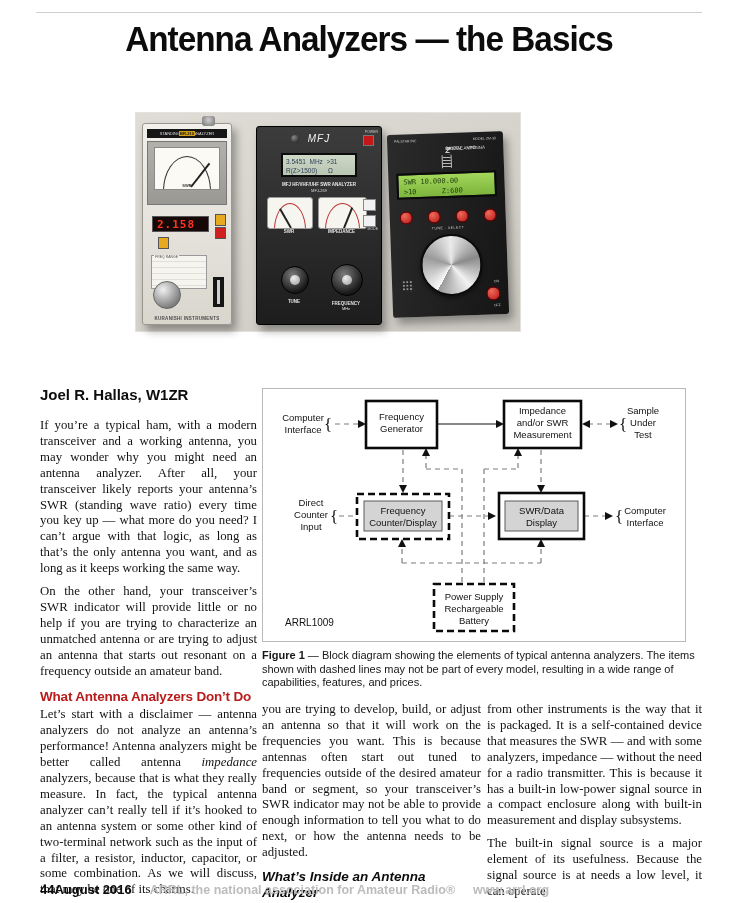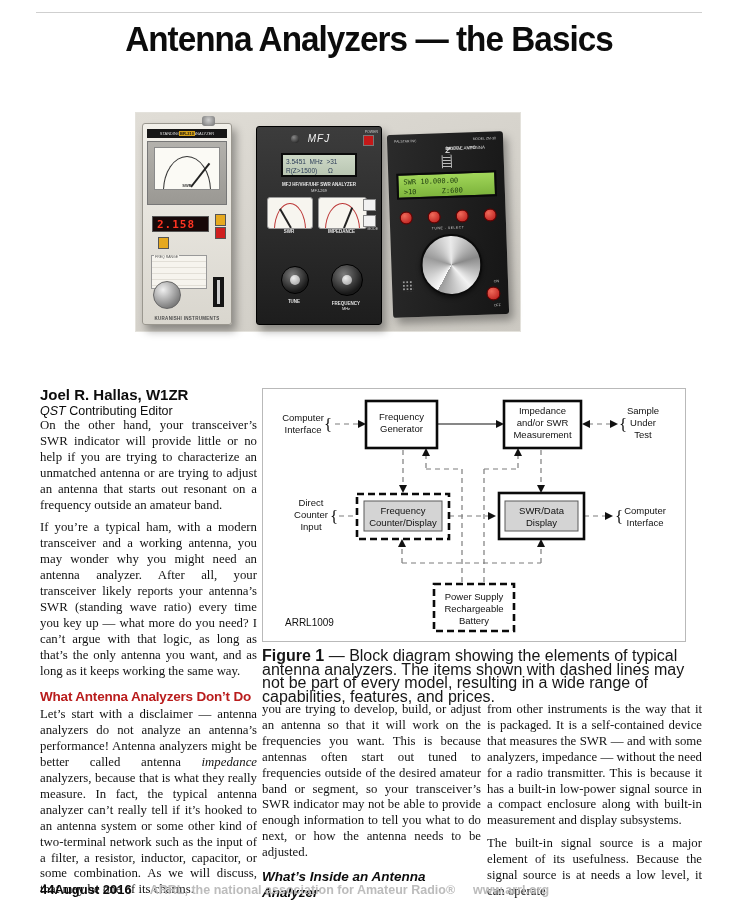--- a/index.html
+++ b/index.html
@@ -120,21 +120,21 @@
   .col1{left:40px;top:418px;width:217px;}
   .col2{left:262px;top:702px;width:219px;}
   .col3{left:487px;top:702px;width:215px;}
   .red-h{font-family:"Liberation Sans",sans-serif;font-weight:bold;font-size:13.5px;color:#b91c1c;
          margin:9px 0 3px;text-align:left;letter-spacing:-.2px;}
   .ital-h{font-family:"Liberation Sans",sans-serif;font-weight:bold;font-style:italic;font-size:13.5px;
           color:#0c0c0c;margin:8px 0 3px;text-align:left;}
 
   
   .figure-panel{position:absolute;left:262px;top:388px;width:422px;height:252px;background:#fff;border:1px solid #b9b9b9;}
-  .figure-caption{position:absolute;left:262px;top:649px;width:434px;font-size:16px;line-height:13.5px;color:#161616;}
+  .figure-caption{position:absolute;left:262px;top:649px;width:434px;font-size:11px;line-height:13.5px;color:#161616;}
   .figure-caption b{font-weight:bold;}
 
   svg .wire{stroke:#7d7d7d;stroke-width:1.2;fill:none;stroke-dasharray:5 4;}
   svg .wire-solid{stroke:#111;stroke-width:1.2;fill:none;}
   svg .arrow{fill:#111;stroke:none;}
   svg .box{fill:#fff;stroke:#0a0a0a;stroke-width:2.6;}
   svg .box-dashed{fill:#fff;stroke:#0a0a0a;stroke-width:2.6;stroke-dasharray:7 4;}
   svg .inner{fill:#d4d4d4;stroke:#5a5a5a;stroke-width:1;}
   svg .dlabel{font-family:"Liberation Sans",sans-serif;font-size:9.5px;fill:#111;text-anchor:middle;}
   svg .brace{font-family:"Liberation Serif",serif;font-size:17px;fill:#111;}
@@ -234,29 +234,25 @@
       <div class="p-speaker"></div>
       <div class="p-on">ON</div>
       <div class="p-onoff"></div>
       <div class="p-off">OFF</div>
     </div>
   </div>
 
 
   <div class="author">
     <div class="author-name">Joel R. Hallas, W1ZR</div>
-    <div class="author-role">
-      <span class="ital">QST</span>
-      <span>Contributing Editor</span>
-    </div>
   </div>
 
   <div class="col col1">
+    <p>If you’re a typical ham, with a modern transceiver and a working antenna, you may wonder why you might need an antenna analyzer. After all, your transceiver likely reports your antenna’s SWR (standing wave ratio) every time you key up — what more do you need? I can’t argue with that logic, as long as that’s the only antenna you want, and as long as it keeps working the same way.</p>
     <p>On the other hand, your transceiver’s SWR indicator will provide little or no help if you are trying to characterize an unmatched antenna or are trying to adjust an antenna that starts out resonant on a frequency outside an amateur band.</p>
-    <p>If you’re a typical ham, with a modern transceiver and a working antenna, you may wonder why you might need an antenna analyzer. After all, your transceiver likely reports your antenna’s SWR (standing wave ratio) every time you key up — what more do you need? I can’t argue with that logic, as long as that’s the only antenna you want, and as long as it keeps working the same way.</p>
     <div class="red-h">What Antenna Analyzers Don’t Do</div>
     <p><span>Let’s start with a disclaimer — antenna analyzers do not analyze an antenna’s performance! Antenna analyzers might be better called antenna </span><span class="ital">impedance</span><span> analyzers, because that is what they really measure. In fact, the typical antenna analyzer can’t really tell if it’s hooked to an antenna system or some other kind of two-terminal network such as the input of a filter, a resistor, inductor, capacitor, or some combination. As we will discuss, that may be one of its charms.</span></p>
 
   </div>
 
   <div class="figure-panel">
     <svg width="422" height="252" viewBox="0 0 422 252">
 
       <g>
         <line class="wire" x1="72" y1="35" x2="97" y2="35"></line>

